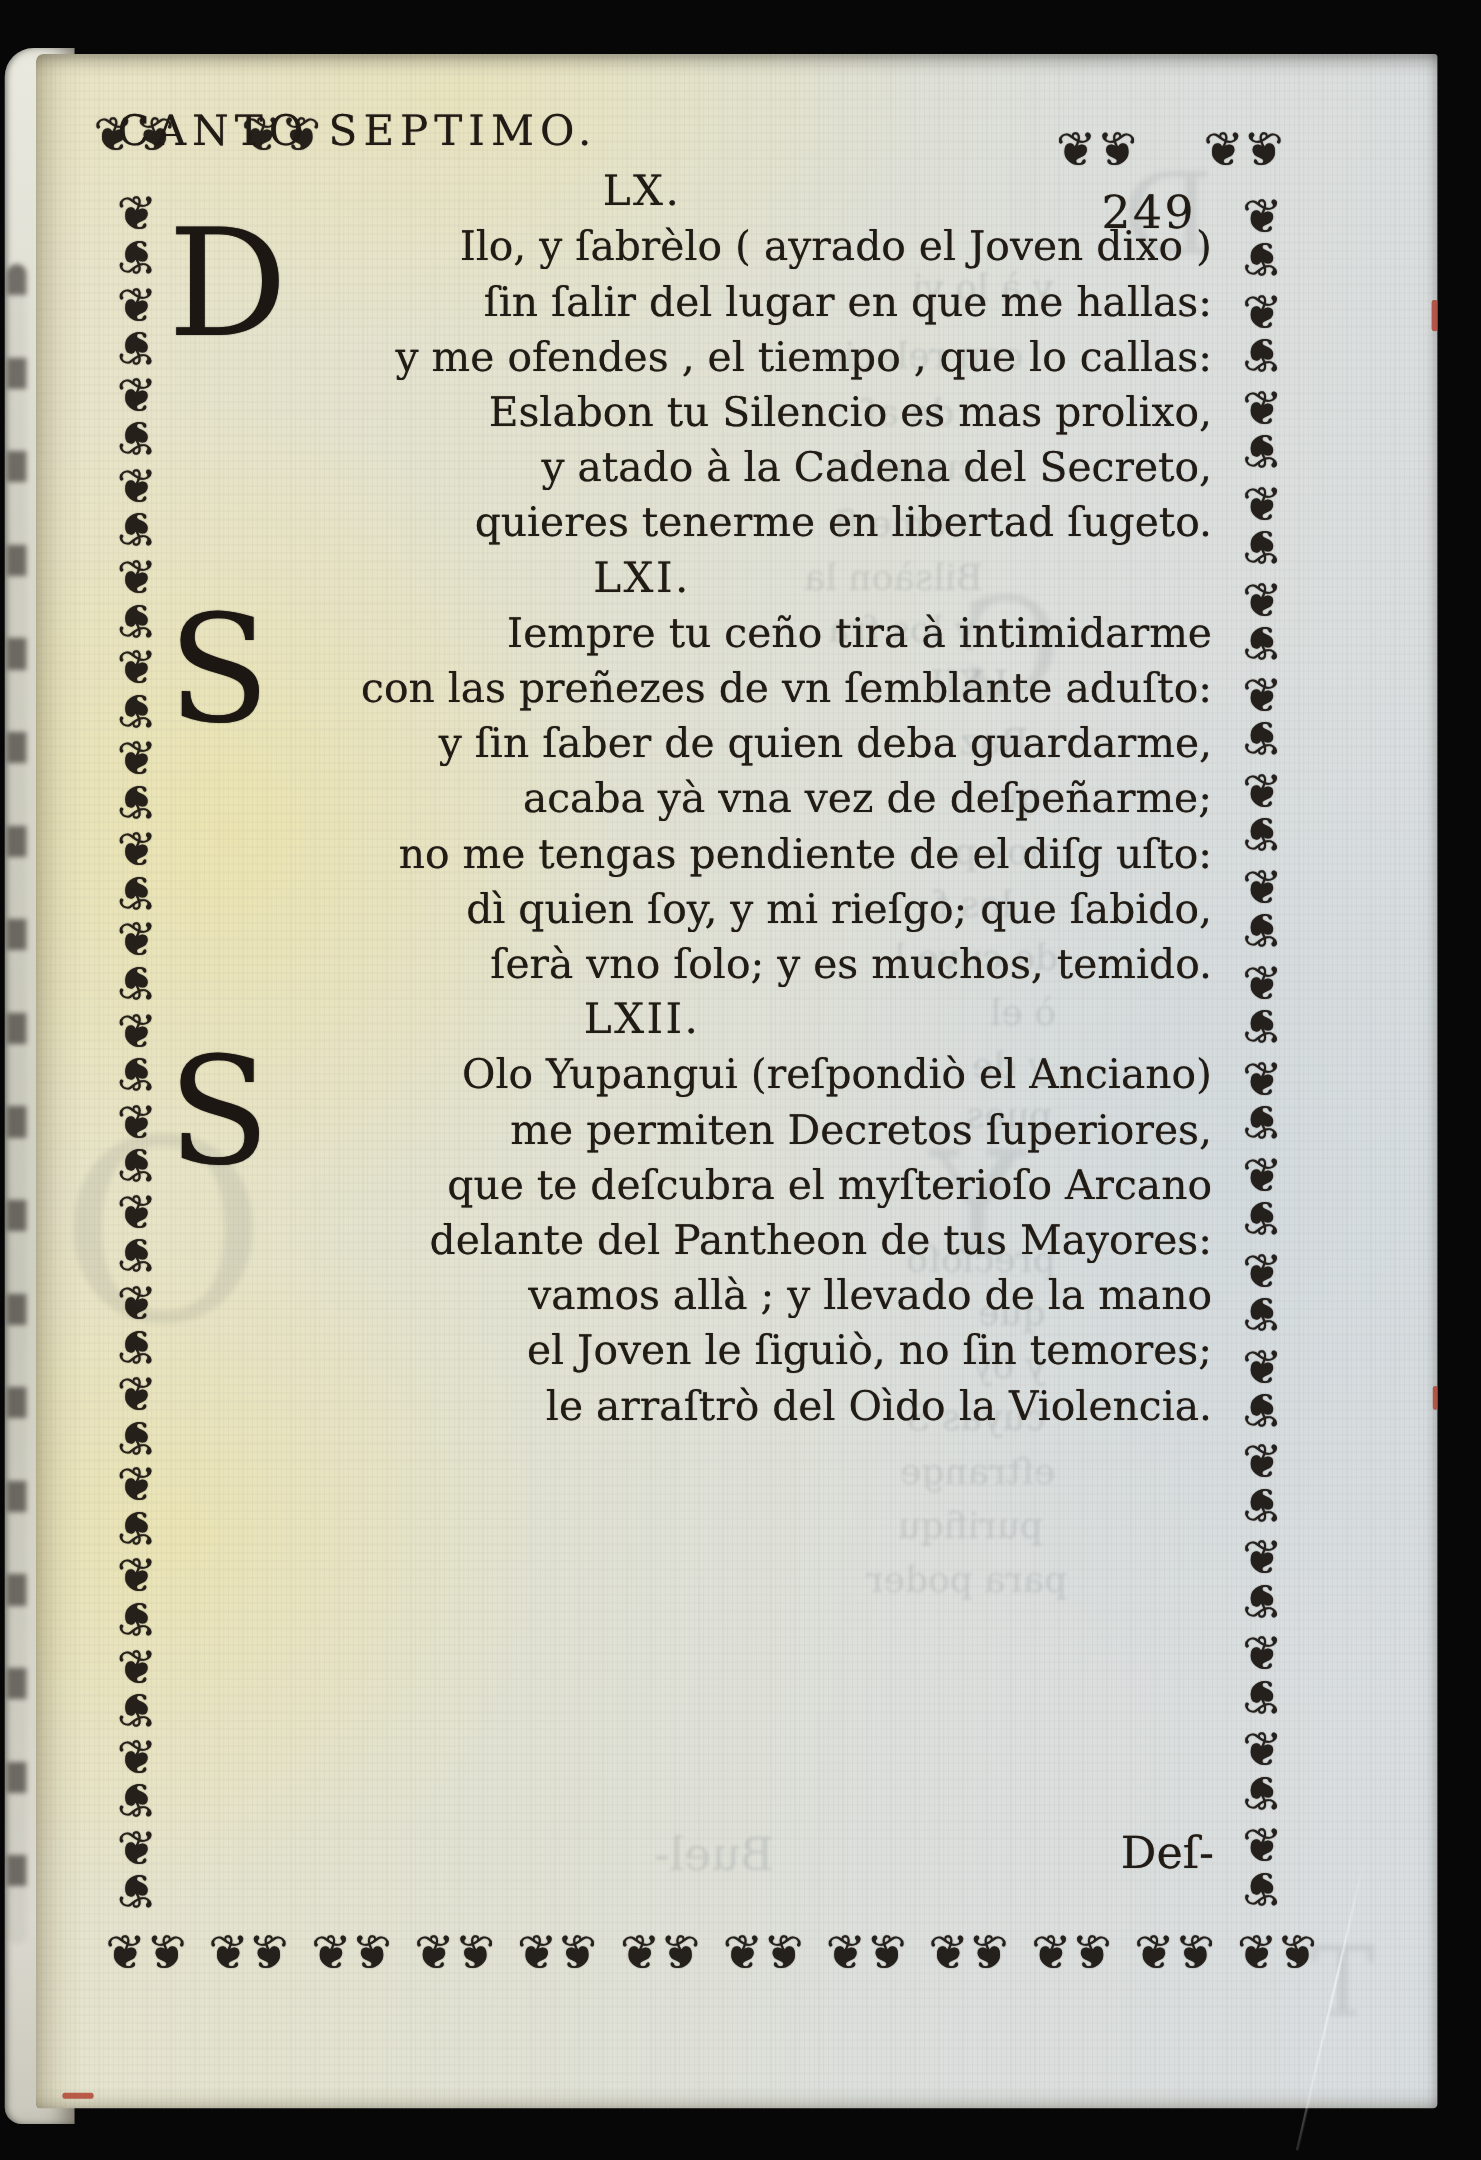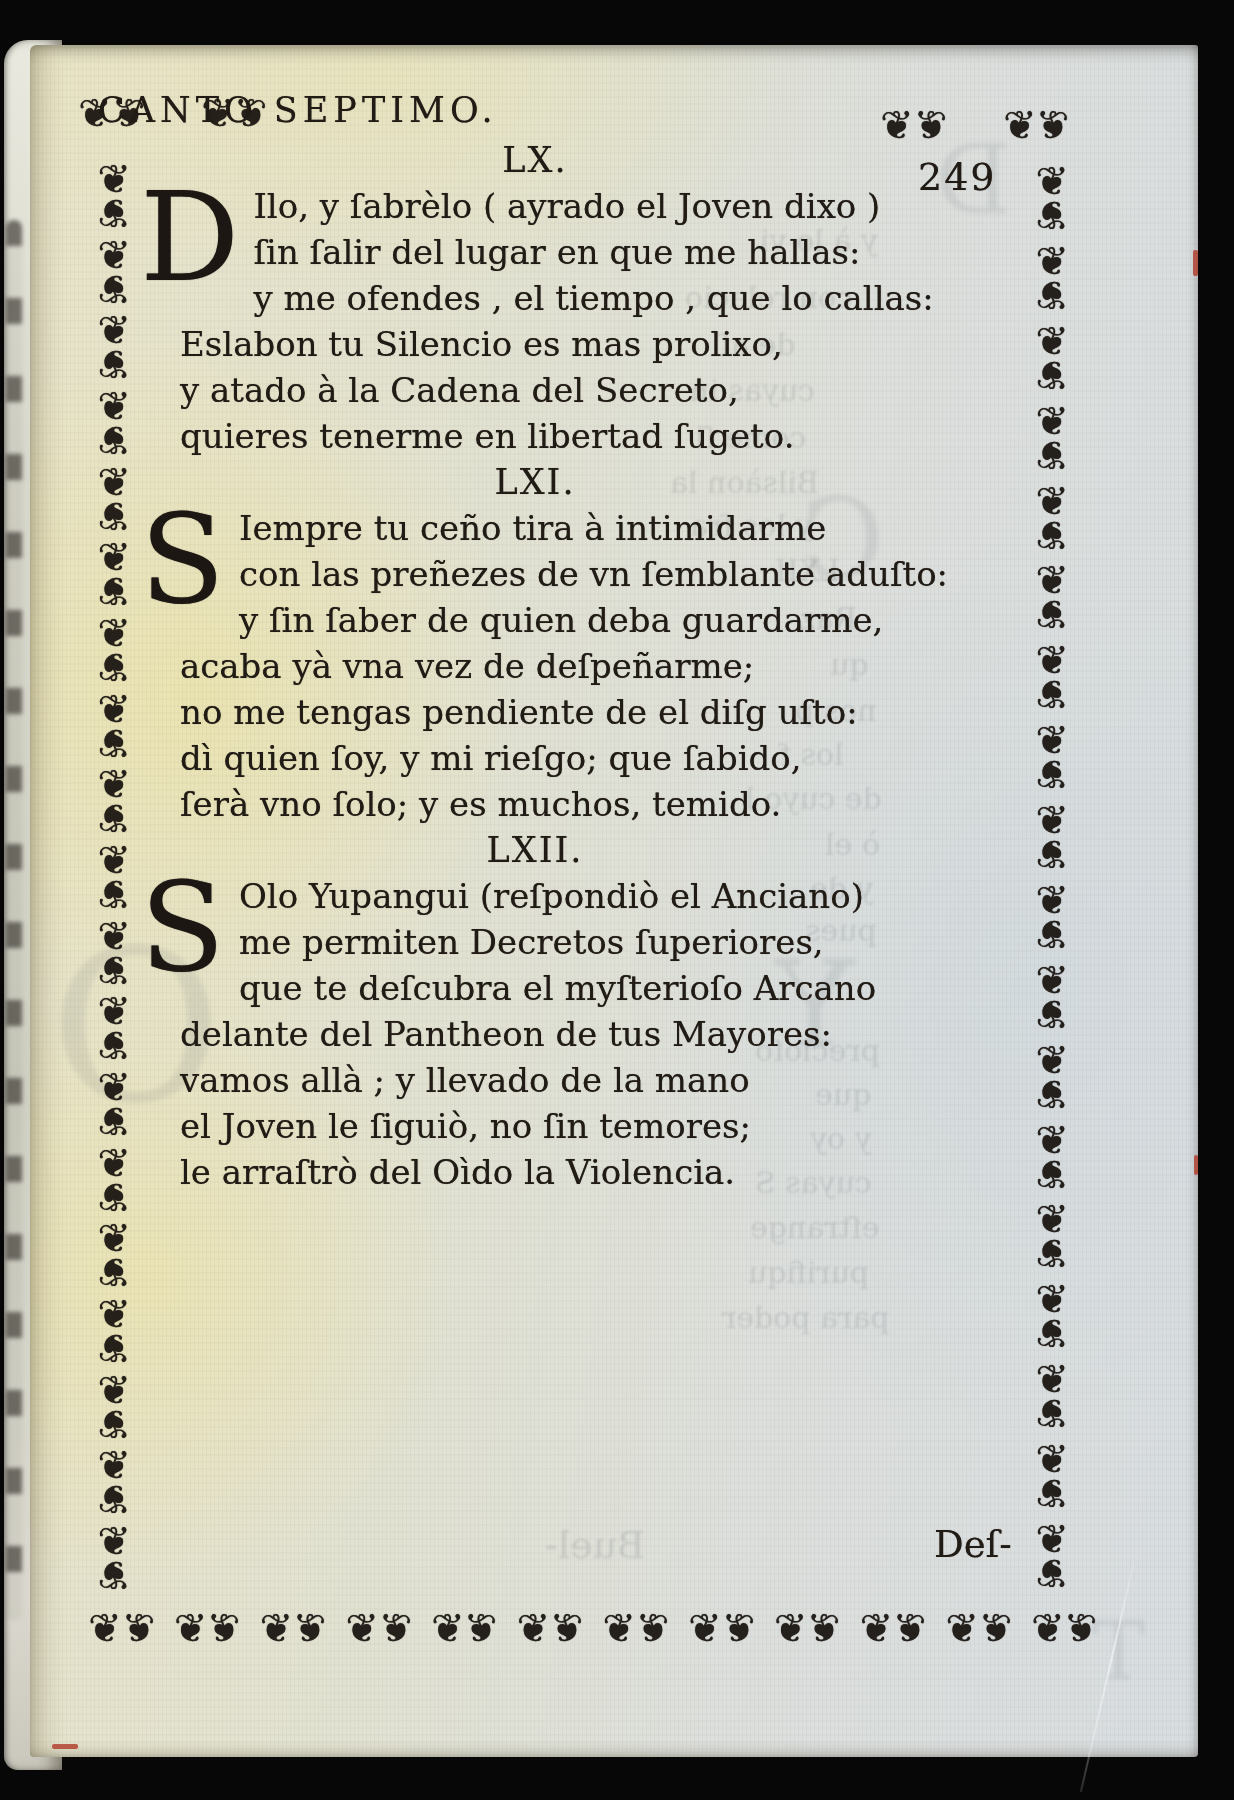--- a/index.html
+++ b/index.html
@@ -51,21 +51,21 @@
   .stanza-heading{
     text-align:center;font-size:35px;line-height:45px;letter-spacing:2px;
     transform:translateX(-35px);margin-top:1px;
   }
   .stanza-body{padding-left:10px;}
   .stanza-body::after{content:"";display:block;clear:both;}
   .dropcap{
     float:left;font-size:124px;line-height:92px;height:94px;
     margin:8px 14px 0 0;color:#1c1712;text-shadow:0 0 1px rgba(20,15,10,.7);
   }
-  .vline{font-size:34px;line-height:46px;margin-left:40px;white-space:nowrap;}
+  .vline{font-size:34px;line-height:46px;margin-left:40px;white-space:nowrap;text-align:right;}
   .page-number{position:absolute;left:888px;top:110px;font-size:38px;letter-spacing:2px;}
   .catchword{position:absolute;left:892px;top:1478px;font-size:37px;margin-left:12px;}
   
   .orn{position:absolute;display:flex;justify-content:space-between;align-items:center;
        color:#17120e;opacity:.93;}
   .orn-col{flex-direction:column;}
   .orn-row{flex-direction:row;}
   .orn-unit{display:flex;}
   .orn-unit.v{flex-direction:column;align-items:center;}
   .orn-unit.h{flex-direction:row;align-items:center;}

